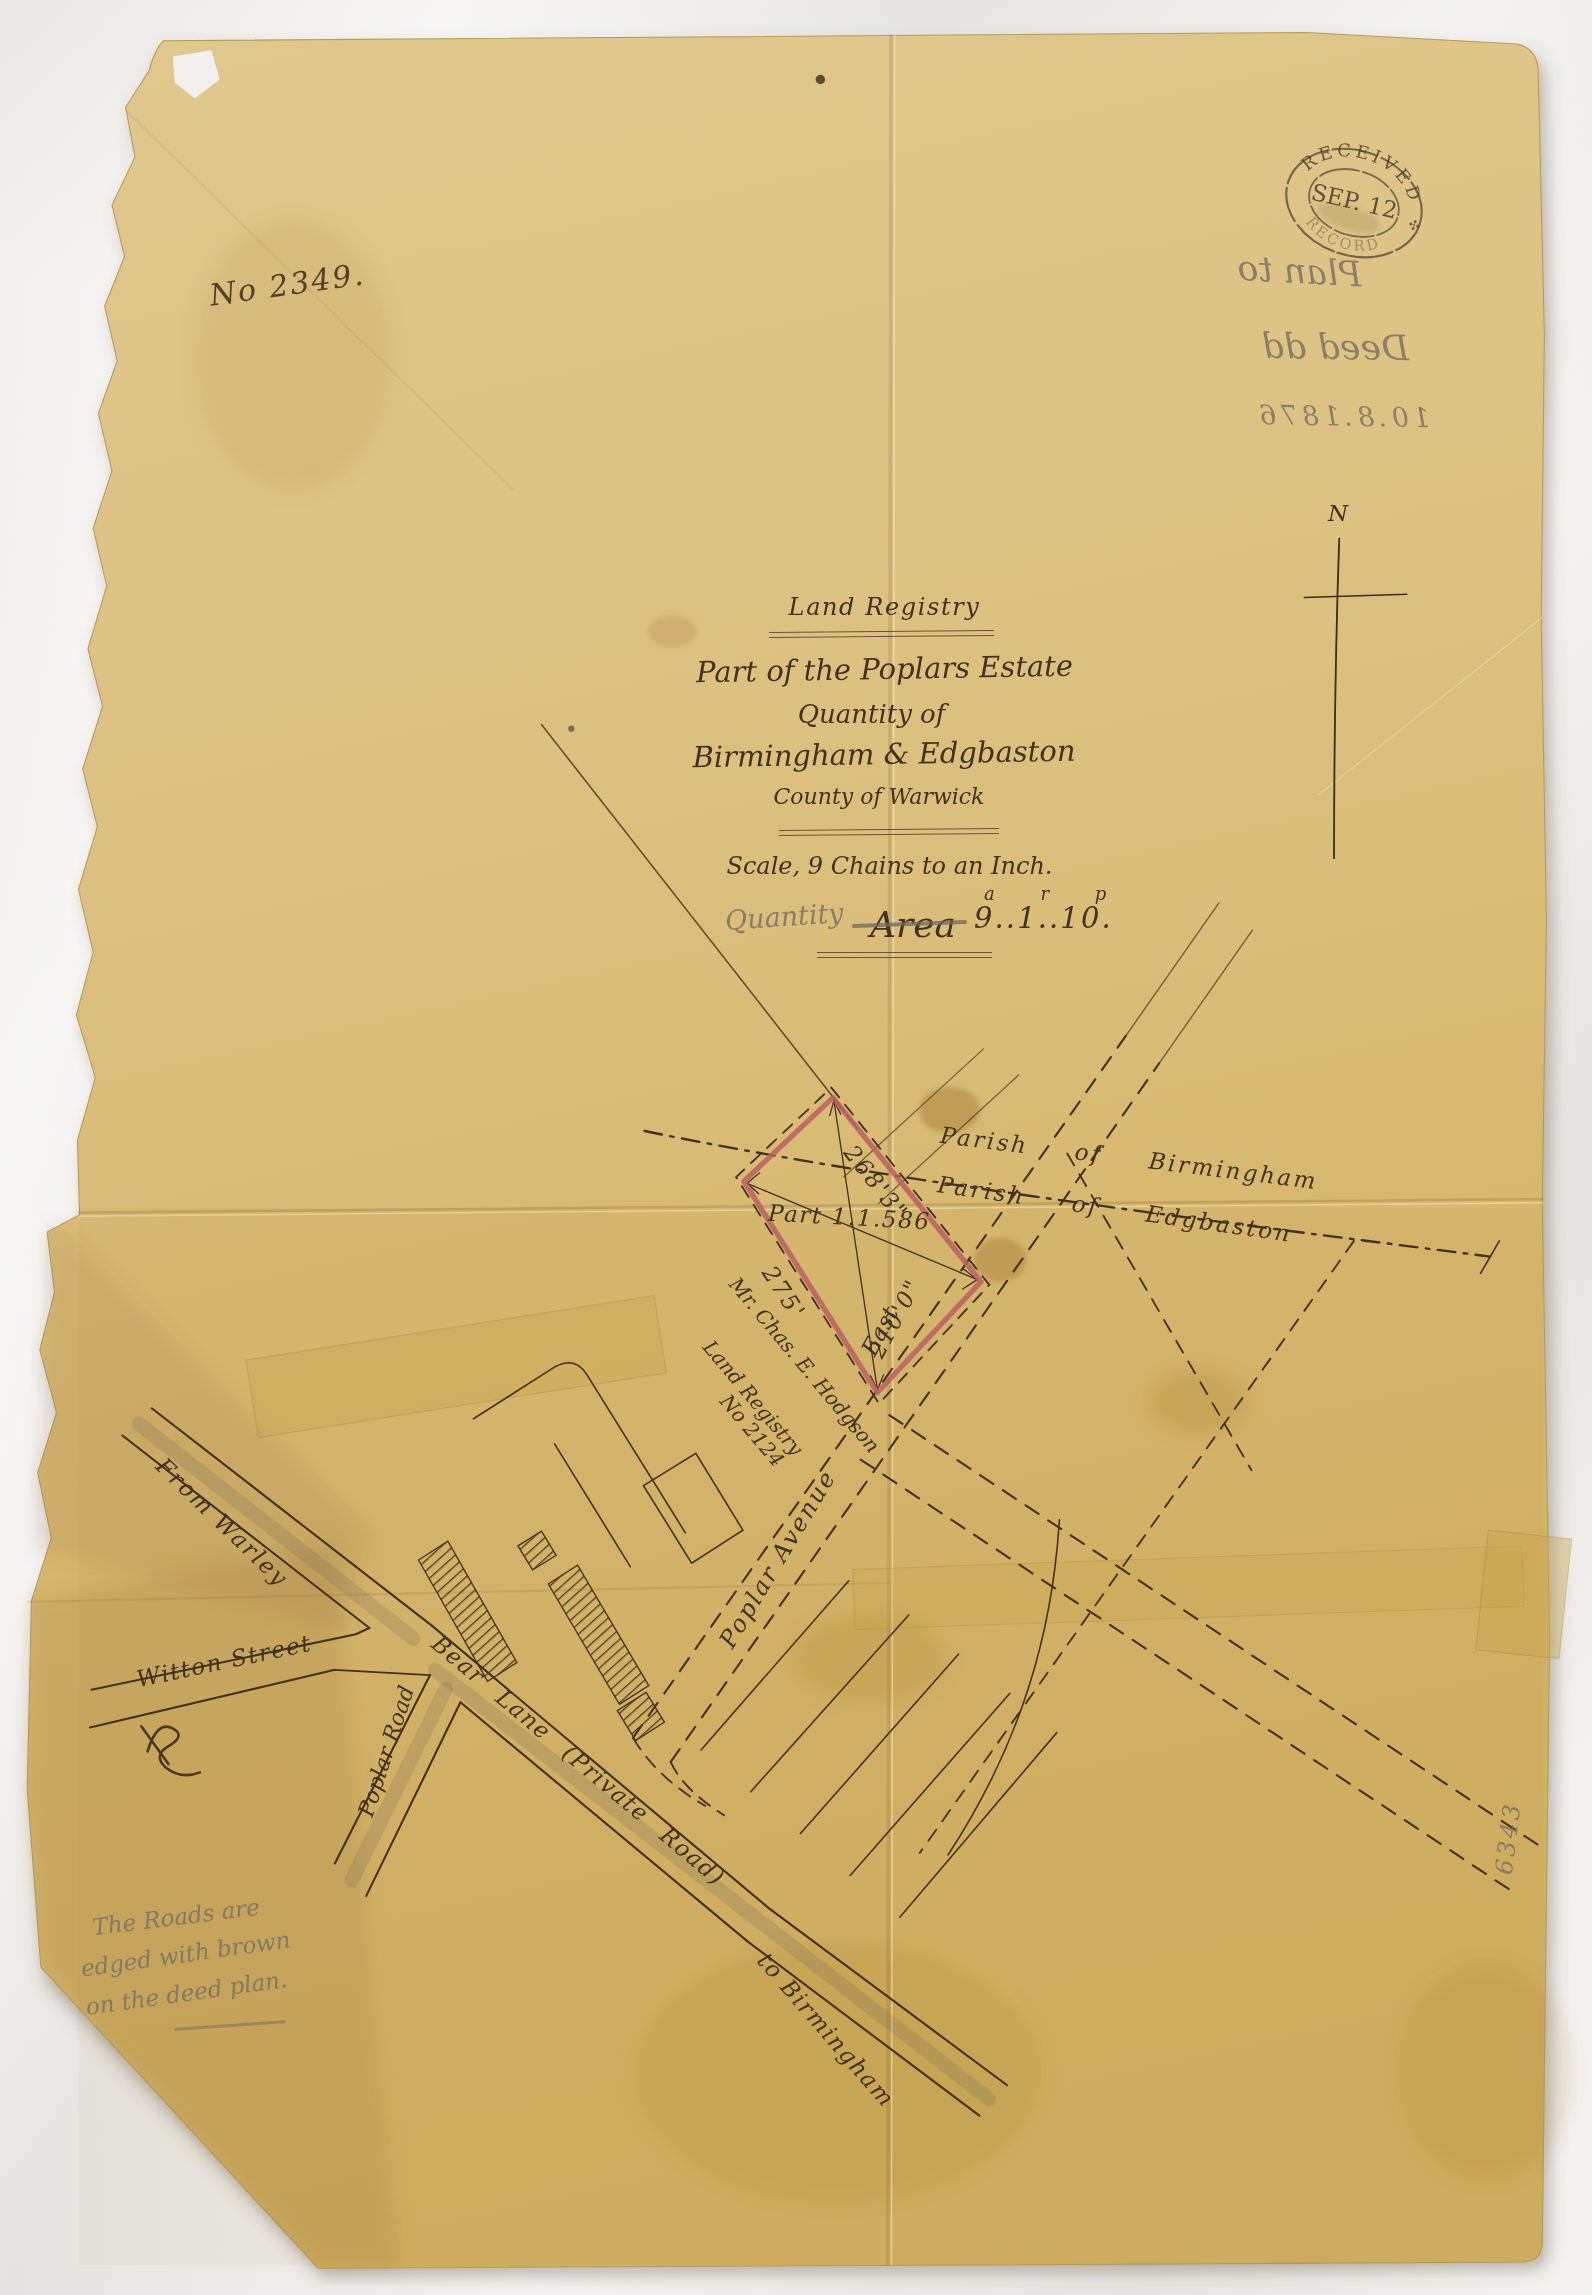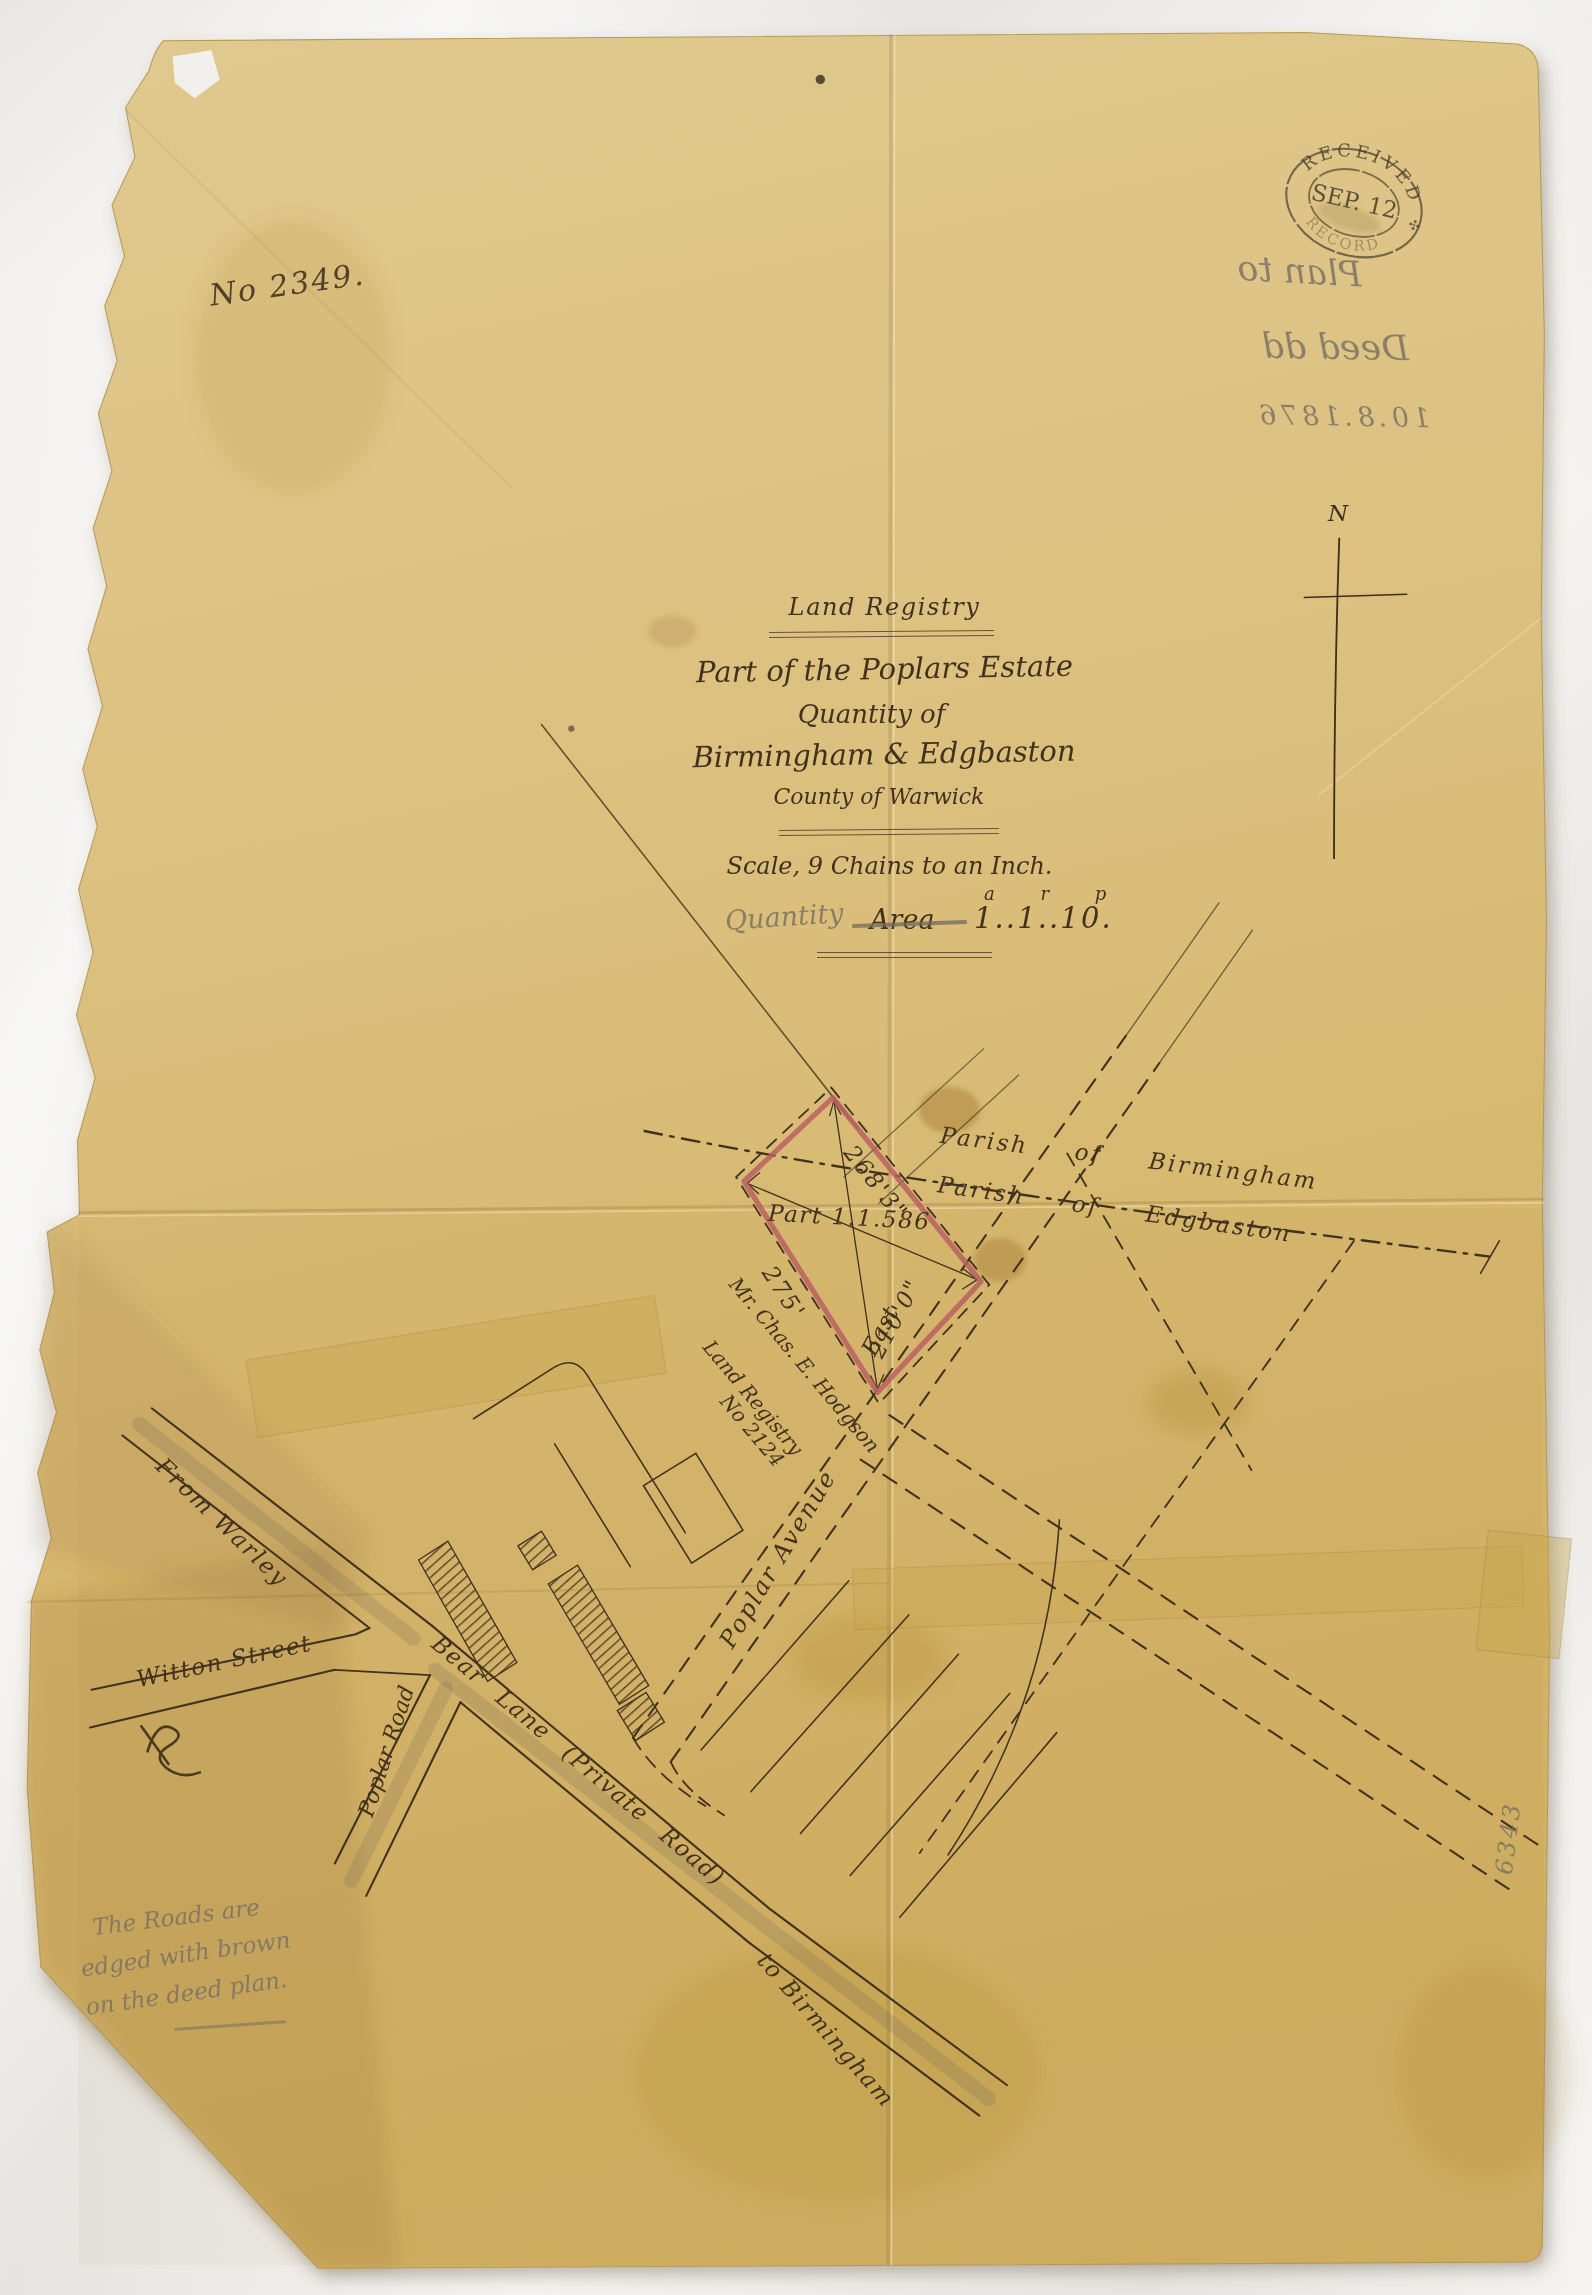--- a/index.html
+++ b/index.html
@@ -221,24 +221,24 @@
 
 <div class="lbl ctr" style="left:649px;top:595px;width:471px;font-size:24px;letter-spacing:1.6px;">Land Registry</div>
 <div class="dbl-rule" style="left:769px;top:631px;width:225px;transform:rotate(-0.5deg);"></div>
 <div class="lbl ctr" style="left:628px;top:654px;width:513px;font-size:29px;transform:rotate(-1deg);">Part of the Poplars Estate</div>
 <div class="lbl ctr" style="left:649px;top:701px;width:445px;font-size:26px;">Quantity of</div>
 <div class="lbl ctr" style="left:633px;top:739px;width:502px;font-size:29px;transform:rotate(-1deg);">Birmingham &amp; Edgbaston</div>
 <div class="lbl ctr" style="left:649px;top:785px;width:460px;font-size:22px;">County of Warwick</div>
 <div class="dbl-rule" style="left:779px;top:829px;width:220px;transform:rotate(-0.5deg);"></div>
 <div class="lbl ctr" style="left:628px;top:854px;width:523px;font-size:24px;">Scale, 9 Chains to an Inch.</div>
 <div class="lbl pencil" style="left:725px;top:903px;font-size:27px;transform:rotate(-4deg);">Quantity</div>
-<div class="lbl" style="left:870px;top:906px;font-size:27px;">Area</div>
+<div class="lbl" style="left:870px;top:906px;font-size:36px;">Area</div>
 <div class="strike" style="left:852px;top:922px;width:115px;height:3.7px;transform:rotate(-2deg);"></div>
 <div class="lbl" style="left:984px;top:885px;font-size:18px;letter-spacing:20px;">a r p</div>
-<div class="lbl" style="left:974px;top:903px;font-size:29px;letter-spacing:2.1px;">1..1..10.</div>
+<div class="lbl" style="left:974px;top:903px;font-size:29px;letter-spacing:2.1px;">9..1..10.</div>
 <div class="dbl-rule" style="left:817px;top:952px;width:175px;"></div>
 
 <div class="lbl" style="left:1328px;top:501px;font-size:23px;">N</div>
 
 <div class="lbl" style="left:939px;top:1146px;font-size:23px;transform:rotate(7deg);word-spacing:37px;letter-spacing:2.6px;" class2="o-left">Parish of Birmingham</div>
 <div class="lbl" style="left:936px;top:1197px;font-size:23px;transform:rotate(8deg);word-spacing:37px;letter-spacing:2.6px;">Parish of Edgbaston</div>
 
 <div class="lbl o-left" style="left:849px;top:1136px;font-size:23px;transform:rotate(52deg);letter-spacing:2.1px;">268'3"</div>
 <div class="lbl o-left" style="left:768px;top:1256px;font-size:23px;transform:rotate(57deg);letter-spacing:2.1px;">275'</div>
 <div class="lbl o-left" style="left:875px;top:1344px;font-size:23px;transform:rotate(-62deg);letter-spacing:1.6px;">210'0"</div>

